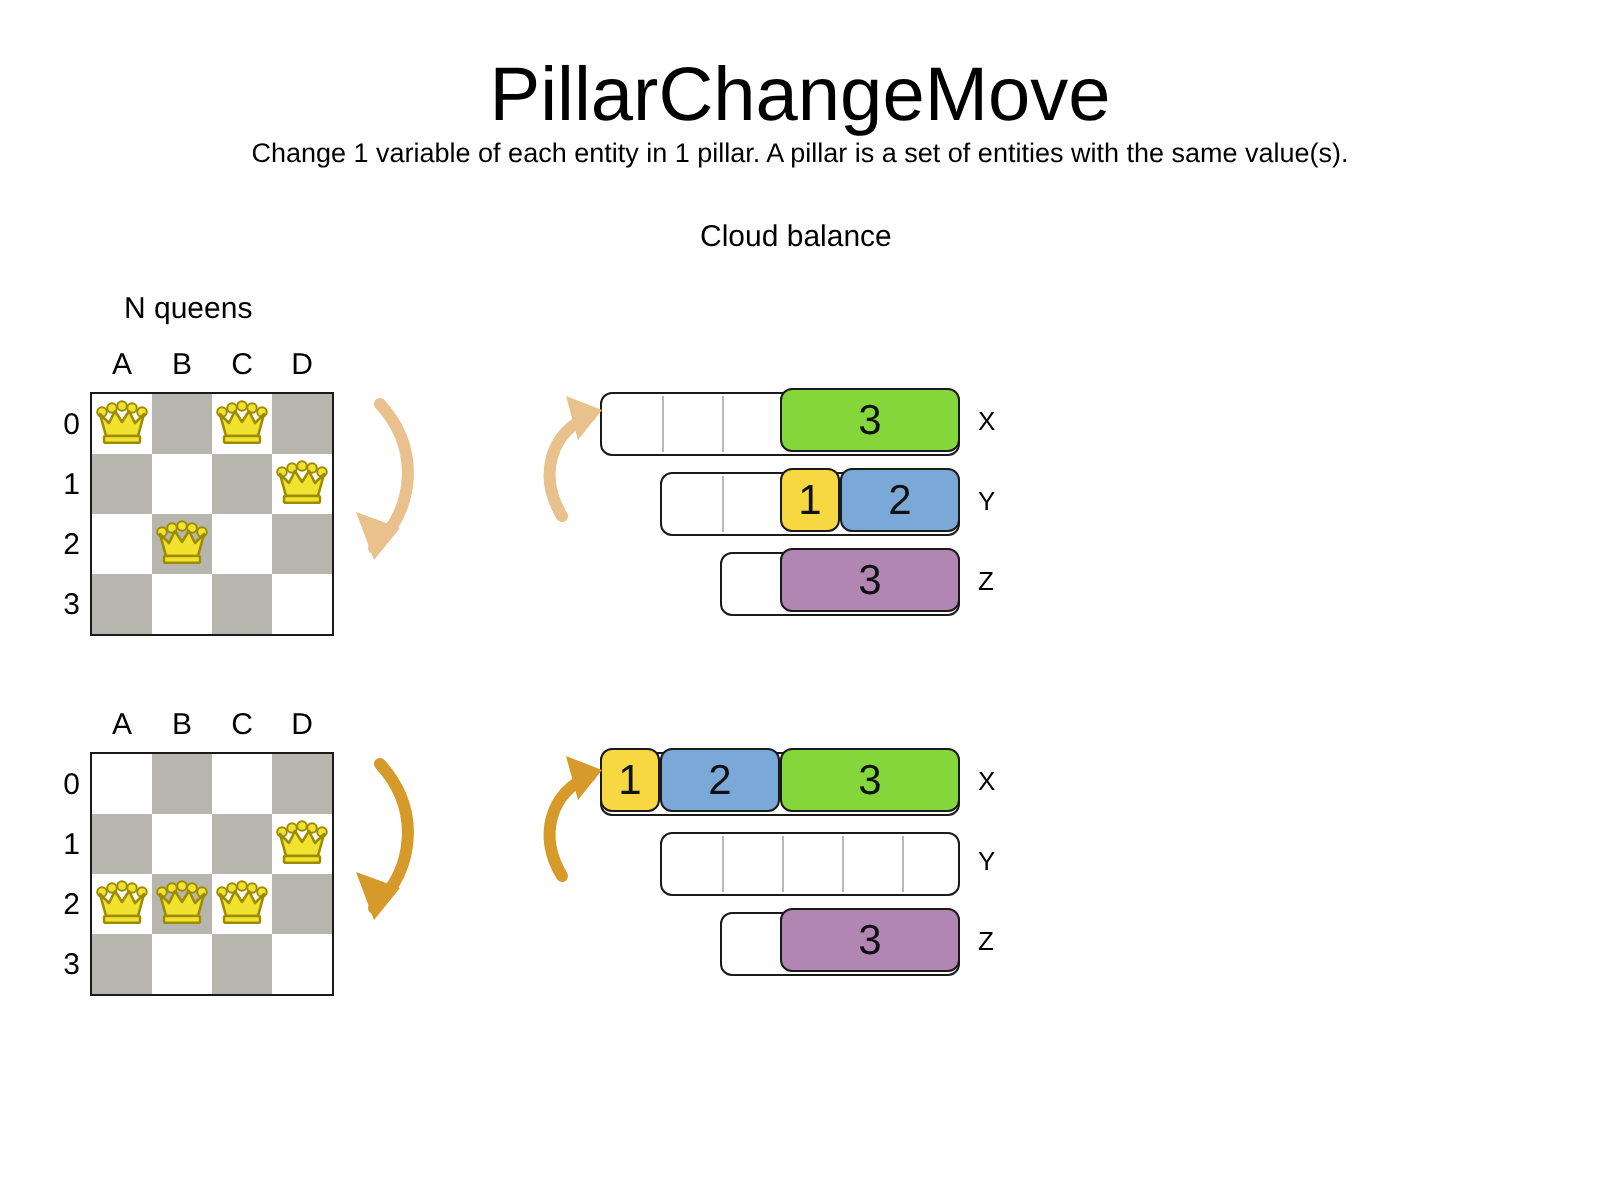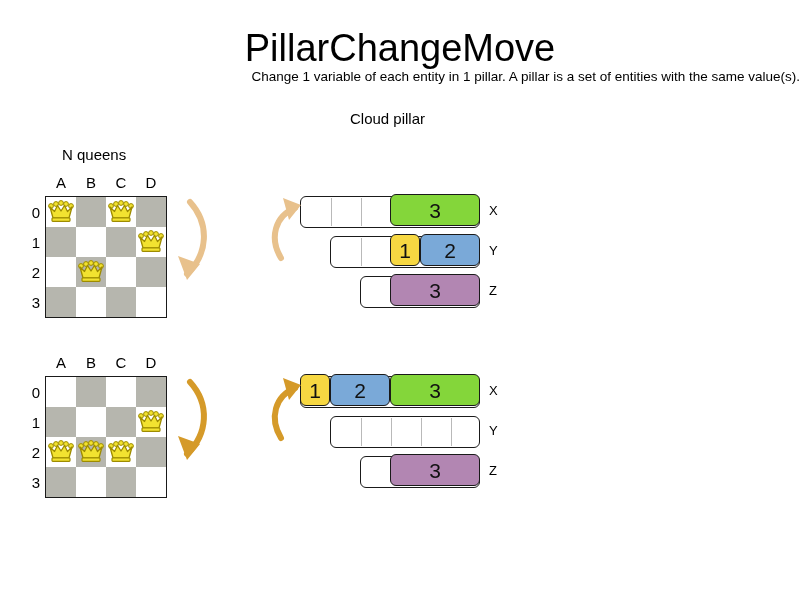--- a/index.html
+++ b/index.html
@@ -24,21 +24,21 @@
     font-size: 38px;
     font-weight: normal;
     line-height: 44px;
     letter-spacing: 0px;
   }
   .page-subtitle {
     position: absolute;
     left: 0;
     top: 68px;
     width: 800px;
-    text-align: right;
+    text-align: center;
     font-size: 13.5px;
     line-height: 18px;
   }
   .section-label {
     position: absolute;
     font-size: 15px;
     line-height: 18px;
     white-space: nowrap;
   }
   .label-nqueens { left: 62px;  top: 110px; margin-top: 36px; }
@@ -130,21 +130,21 @@
   
   .arrow { position: absolute; }
 </style>
 </head>
 <body>
 
 <div class="page-title">PillarChangeMove</div>
 <div class="page-subtitle">Change 1 variable of each entity in 1 pillar. A pillar is a set of entities with the same value(s).</div>
 
 <div class="section-label label-nqueens">N queens</div>
-<div class="section-label label-cloud">Cloud pillar</div>
+<div class="section-label label-cloud">Cloud balance</div>
 
 <div class="board-wrap top">
   <div class="board" id="board-before">
       <div class="cell light" style="left: 0px; top: 0px;"></div>
       <div class="cell dark" style="left: 30px; top: 0px;"></div>
       <div class="cell light" style="left: 60px; top: 0px;"></div>
       <div class="cell dark" style="left: 90px; top: 0px;"></div>
       <div class="cell dark" style="left: 0px; top: 30px;"></div>
       <div class="cell light" style="left: 30px; top: 30px;"></div>
       <div class="cell dark" style="left: 60px; top: 30px;"></div>

